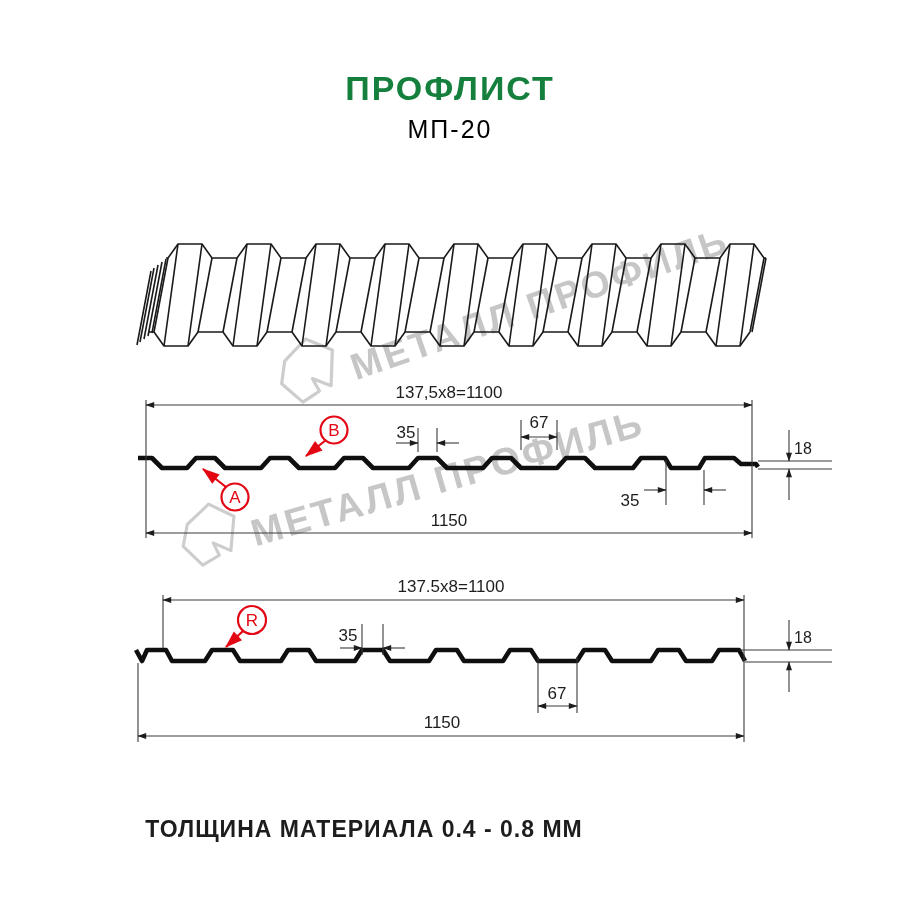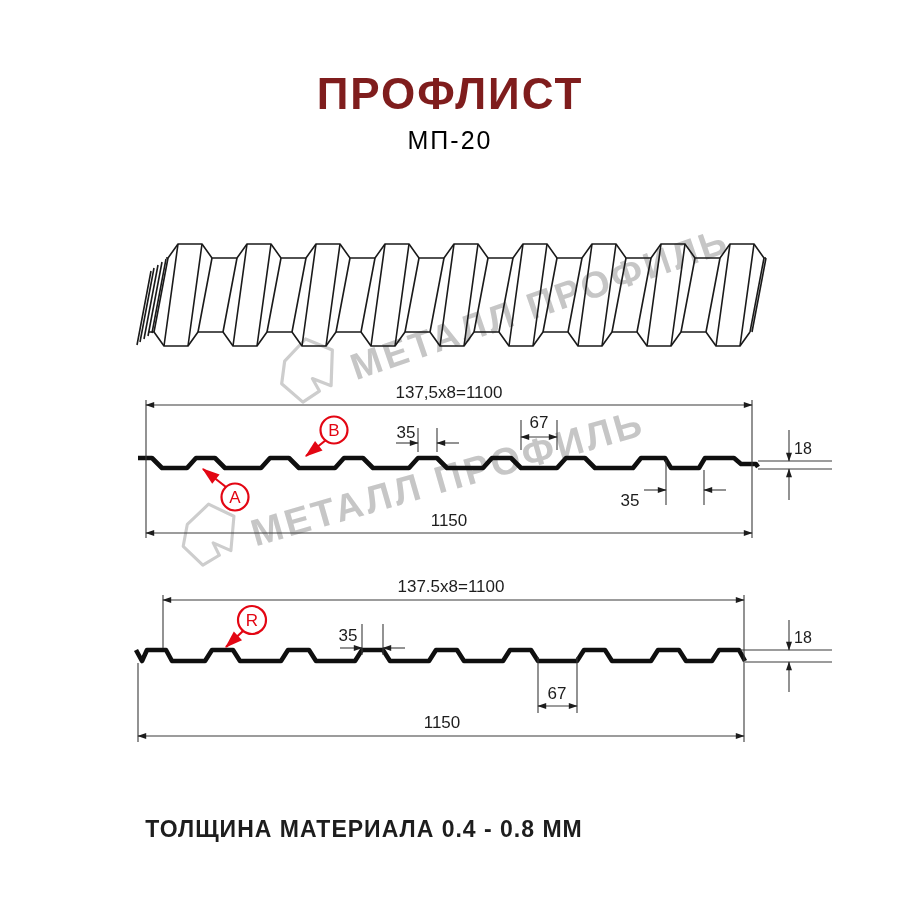--- a/index.html
+++ b/index.html
@@ -1,20 +1,20 @@
 <!DOCTYPE html>
 <html><head>
 <meta charset="utf-8">
 <style>
   html,body{margin:0;padding:0;background:#ffffff;}
   #page{position:relative;width:900px;height:900px;background:#fff;overflow:hidden;
         font-family:"Liberation Sans",sans-serif;}
   
   #hdr{position:absolute;top:70px;left:0;width:900px;text-align:center;z-index:3;}
-  #title{font-size:44px;font-weight:800;letter-spacing:2px;color:#7f1d1d;line-height:1.1;}
+  #title{font-size:34px;font-weight:800;letter-spacing:2px;color:#15803d;line-height:1.1;}
   #subtitle{font-size:25px;font-weight:500;letter-spacing:2px;color:#000000;margin-top:8px;}
   
   #ftr{position:absolute;top:816px;left:0;width:728px;text-align:center;z-index:3;
        font-size:23px;font-weight:600;letter-spacing:1px;color:#1d1d1d;}
   
   .wm{position:absolute;display:flex;align-items:flex-end;gap:10px;z-index:1;
       color:#c6c6c6;font-weight:700;white-space:nowrap;pointer-events:none;}
   .wm .wmtext{line-height:1;letter-spacing:3px;}
   #wm1{left:288px;top:344px;height:66px;transform:rotate(-19deg);transform-origin:0 100%;font-size:37px;}
   #wm2{left:188px;top:508px;height:64px;transform:rotate(-16deg);transform-origin:0 100%;font-size:38px;}

